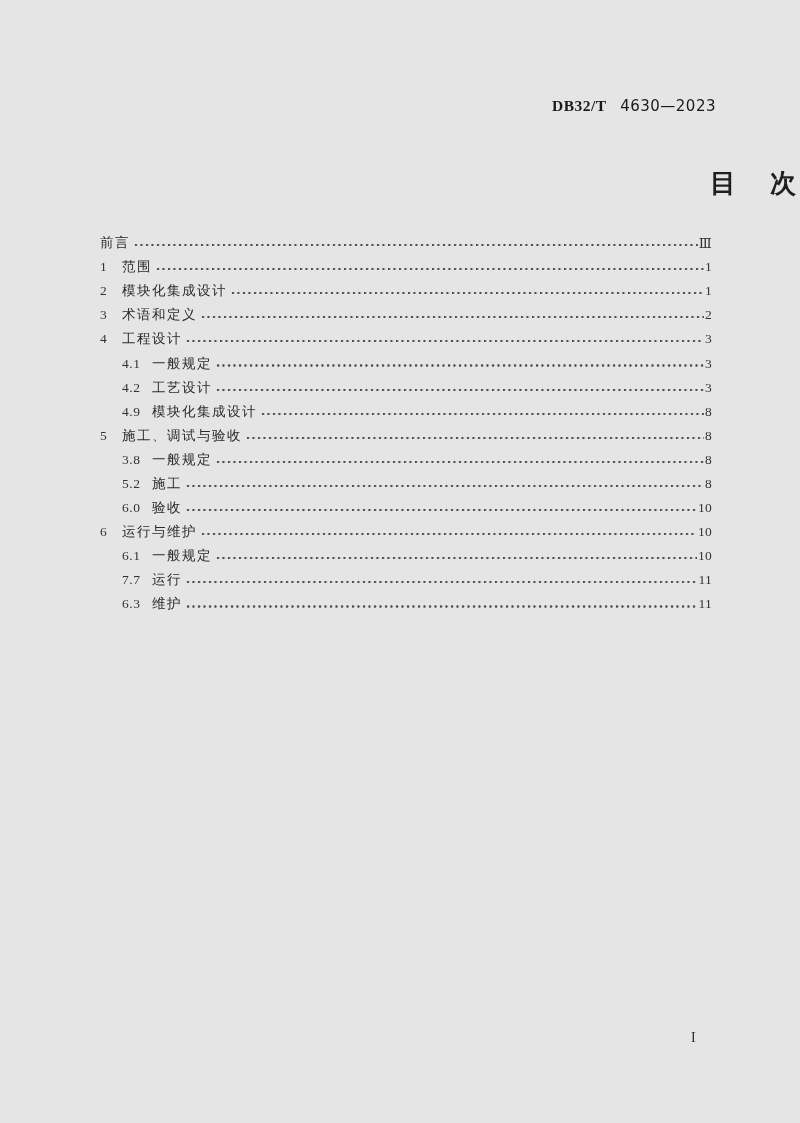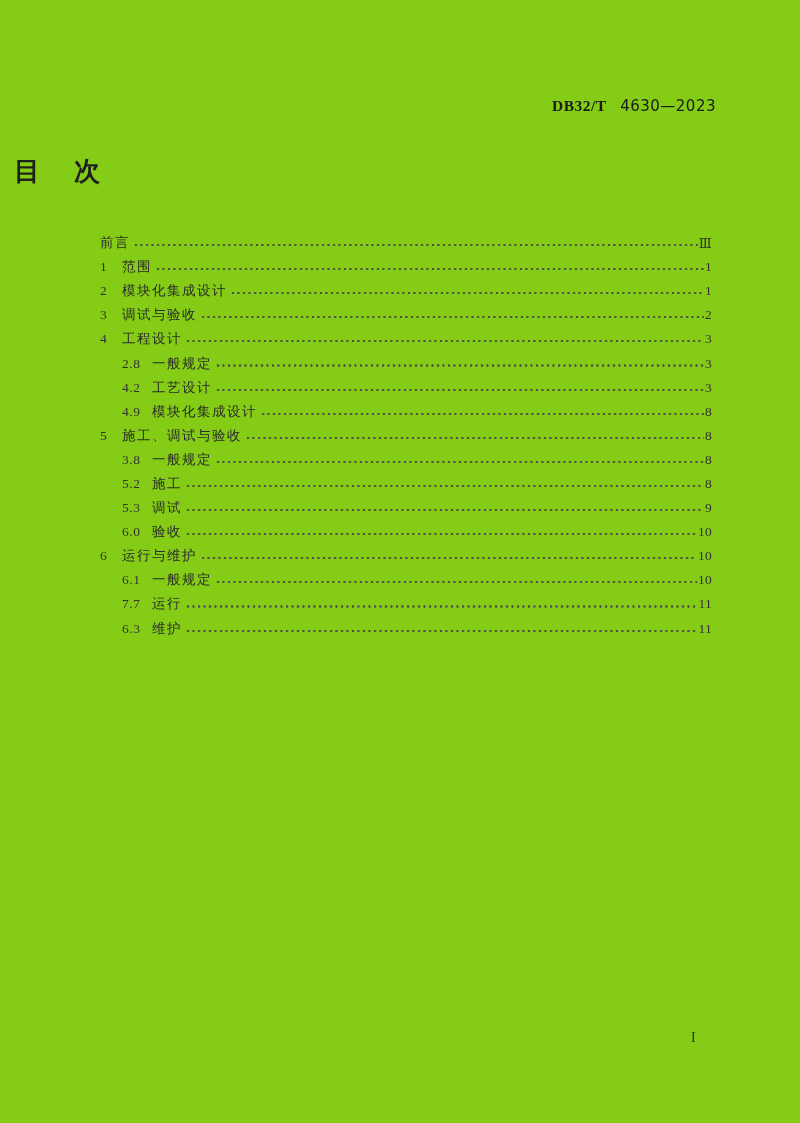--- a/index.html
+++ b/index.html
@@ -1,21 +1,21 @@
 <!DOCTYPE html>
 <html><head>
 <meta charset="utf-8">
 <style>
   * { margin: 0; padding: 0; box-sizing: border-box; }
   html, body { background: #ffffff; }
   .page {
     position: relative;
     width: 800px;
     height: 1123px;
-    background: #84cc16;
+    background: #e5e5e5;
     font-family: "Liberation Serif", "DejaVu Serif", serif;
     color: #222222;
     overflow: hidden;
     margin: 0 auto;
     padding-left: 40px;
   }
   .doc-header {
     position: absolute;
     top: 97px;
     right: 84px;
@@ -29,24 +29,24 @@
     color: #1a1a1a;
   }
   .doc-code-number {
     font-family: "DejaVu Sans", "Liberation Sans", sans-serif;
     font-weight: 500;
     font-size: 15px;
     color: #1a1a1a;
   }
   .page-title {
     position: absolute;
-    top: 154px;
+    top: 166px;
     left: 0;
     width: 100%;
-    text-align: left;
+    text-align: right;
     text-indent: 14px;
     font-family: "Liberation Sans", "DejaVu Sans", sans-serif;
     font-weight: bold;
     font-size: 26px;
     letter-spacing: 4px;
     color: #1f1f1f;
   }
   .toc {
     position: absolute;
     top: 231px;
@@ -131,32 +131,32 @@
       <span class="toc-page">1</span>
     </div>
       <div class="toc-row">
       <span class="toc-num">2</span>
       <span class="toc-label">模块化集成设计</span>
       <span class="toc-leader"></span>
       <span class="toc-page">1</span>
     </div>
       <div class="toc-row">
       <span class="toc-num">3</span>
-      <span class="toc-label">调试与验收</span>
+      <span class="toc-label">术语和定义</span>
       <span class="toc-leader"></span>
       <span class="toc-page">2</span>
     </div>
       <div class="toc-row">
       <span class="toc-num">4</span>
       <span class="toc-label">工程设计</span>
       <span class="toc-leader"></span>
       <span class="toc-page">3</span>
     </div>
       <div class="toc-row level-1">
-      <span class="toc-num">2.8</span>
+      <span class="toc-num">4.1</span>
       <span class="toc-label">一般规定</span>
       <span class="toc-leader"></span>
       <span class="toc-page">3</span>
     </div>
       <div class="toc-row level-1">
       <span class="toc-num">4.2</span>
       <span class="toc-label">工艺设计</span>
       <span class="toc-leader"></span>
       <span class="toc-page">3</span>
     </div>
@@ -176,26 +176,20 @@
       <span class="toc-num">3.8</span>
       <span class="toc-label">一般规定</span>
       <span class="toc-leader"></span>
       <span class="toc-page">8</span>
     </div>
       <div class="toc-row level-1">
       <span class="toc-num">5.2</span>
       <span class="toc-label">施工</span>
       <span class="toc-leader"></span>
       <span class="toc-page">8</span>
-    </div>
-      <div class="toc-row level-1">
-      <span class="toc-num">5.3</span>
-      <span class="toc-label">调试</span>
-      <span class="toc-leader"></span>
-      <span class="toc-page">9</span>
     </div>
       <div class="toc-row level-1">
       <span class="toc-num">6.0</span>
       <span class="toc-label">验收</span>
       <span class="toc-leader"></span>
       <span class="toc-page">10</span>
     </div>
       <div class="toc-row">
       <span class="toc-num">6</span>
       <span class="toc-label">运行与维护</span>

